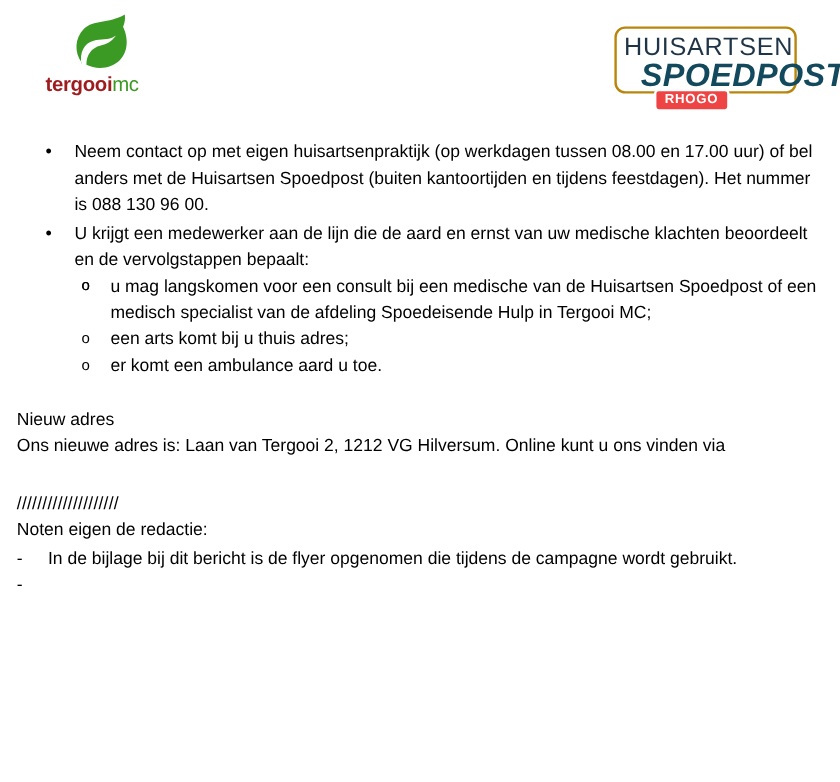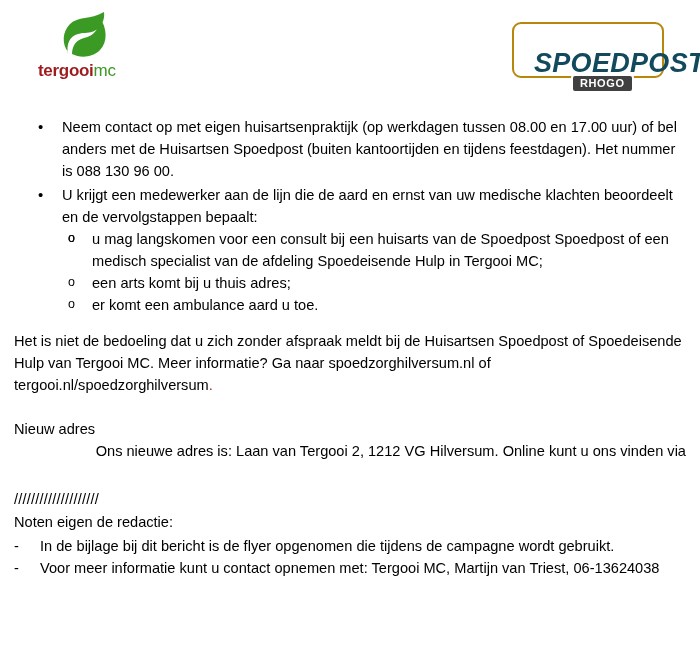--- a/index.html
+++ b/index.html
@@ -87,23 +87,23 @@
     font-size: 27px;
     font-weight: bold;
     font-style: italic;
     letter-spacing: 0.3px;
     color: #12495c;
     line-height: 1;
     white-space: nowrap;
   }
   .hsp-rhogo {
     position: absolute;
-    left: 73px;
+    left: 47px;
     top: 62px;
-    background: #404040;
+    background: #ef4444;
     color: #ffffff;
     font-size: 11px;
     font-weight: bold;
     letter-spacing: 0.6px;
     padding: 2px 7px 2px 7px;
     border-radius: 4px;
     border: 2px solid #ffffff;
     line-height: 1;
     white-space: nowrap;
   }
@@ -153,21 +153,20 @@
 
   p.para {
     margin: 13px 0 0 0;
   }
   .heading-bold {
     font-weight: normal;
     margin: 22px 0 0 0;
   }
   .addr-line {
     margin: 0;
-    text-align: right;
   }
   .addr-indent {
     padding-left: 24px;
   }
   .slashes {
     margin: 26px 0 0 0;
     letter-spacing: 0.2px;
     font-size: 14.6px;
   }
   .notes-label {
@@ -202,20 +201,21 @@
                  M40 8 C40 18 34 26 24 28 C16 30 12 36 12 44 C20 48 32 48 40 40 C48 32 47 18 40 8 Z" fill="#3a9a23"></path>
       </svg>
     </div>
     <div class="tergooi-word">
       <span class="t-red">tergooi</span><span class="t-green">mc</span>
     </div>
   </div>
 
   <div class="hsp-logo">
     <div class="hsp-frame"></div>
+    <div class="hsp-huisartsen">HUISARTSEN</div>
     <div class="hsp-spoedpost">SPOEDPOST</div>
     <div class="hsp-rhogo">RHOGO</div>
   </div>
 
 </div>
 
 <div class="doc">
 
   <ul class="bullets">
     <li>
@@ -225,46 +225,44 @@
     <li>
       <span class="bullet-dot">•</span>
       <span>U krijgt een medewerker aan de lijn die de aard en ernst van uw medische klachten beoordeelt en de vervolgstappen bepaalt:</span>
 
       <ul class="subbullets">
         <li>
           <span class="sub-marker">o</span>
         </li>
         <li>
           <span class="sub-marker">o</span>
-          <span>u mag langskomen voor een consult bij een huisarts van de Spoedpost Spoedpost of een medisch specialist van de afdeling Spoedeisende Hulp in Tergooi MC;</span>
+          <span>u mag langskomen voor een consult bij een medische van de Huisartsen Spoedpost of een medisch specialist van de afdeling Spoedeisende Hulp in Tergooi MC;</span>
         </li>
         <li>
           <span class="sub-marker">o</span>
           <span>een arts komt bij u thuis adres;</span>
         </li>
         <li>
           <span class="sub-marker">o</span>
           <span>er komt een ambulance aard u toe.</span>
         </li>
       </ul>
     </li>
   </ul>
 
-  <p class="para"><span>Het is niet de bedoeling dat u zich zonder afspraak meldt bij de Huisartsen Spoedpost of Spoedeisende Hulp van Tergooi MC. Meer informatie? Ga naar spoedzorghilversum.nl of tergooi.nl/spoedzorghilversum</span><span class="dot-red">.</span></p>
 
   <p class="heading-bold">Nieuw adres</p>
   <p class="addr-line">Ons nieuwe adres is: Laan van Tergooi 2, 1212 VG Hilversum. Online kunt u ons vinden via</p>
 
   <p class="slashes">////////////////////</p>
   <p class="notes-label">Noten eigen de redactie:</p>
 
   <ul class="dashlist">
     <li>
       <span class="dash-marker">-</span>
       <span>In de bijlage bij dit bericht is de flyer opgenomen die tijdens de campagne wordt gebruikt.</span>
     </li>
     <li>
       <span class="dash-marker">-</span>
-      <span>Voor meer informatie kunt u contact opnemen met: Tergooi MC, Martijn van Triest, 06-13624038</span>
     </li>
   </ul>
 
 </div>
 
 </body></html>

